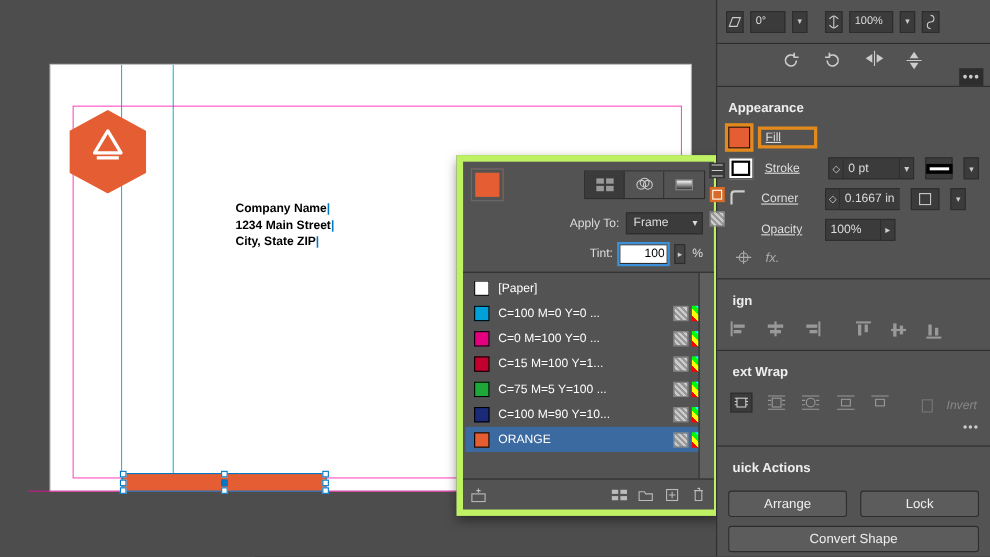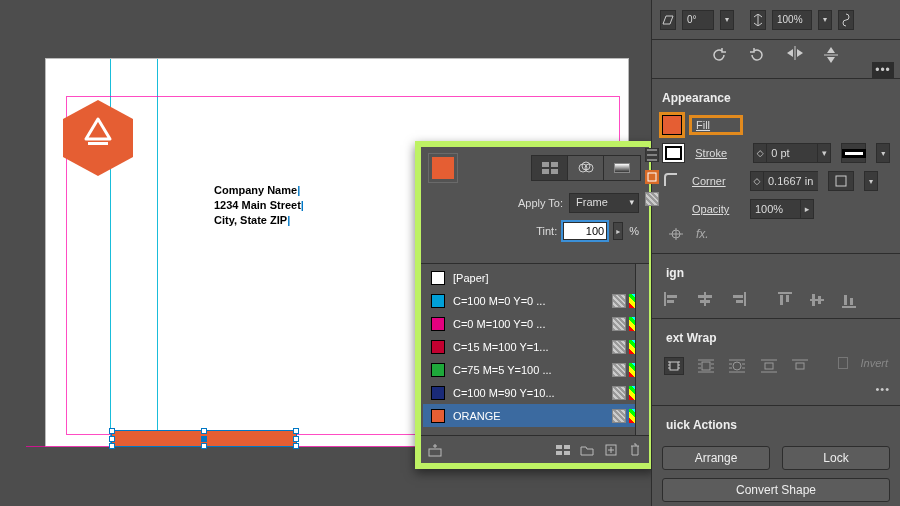--- a/index.html
+++ b/index.html
@@ -25,21 +25,21 @@
   .sw-tabs { display:flex; border:1px solid #2d2d2d; }
   .sw-tab { width:36px; height:24px; display:flex; align-items:center; justify-content:center; border-right:1px solid #2d2d2d; background:#535353; }
   .sw-tab:last-child { border-right:none; }
   .sw-tab.sel { background:#3b3b3b; }
   .sw-row { display:flex; align-items:center; justify-content:flex-end; gap:6px; padding:4px 10px; height:28px; }
   .sw-label { color:#ddd; font-size:11px; }
   .sw-select { background:#3b3b3b; border:1px solid #2d2d2d; color:#ddd; padding:2px 16px 2px 6px; height:20px; position:relative; font-size:11px; min-width:70px; }
   .sw-select::after { content:'\25BE'; position:absolute; right:4px; top:3px; font-size:9px; }
   .sw-num { background:#fff; color:#000; border:1px solid #2d2d2d; outline:2px solid #3b90d8; width:44px; height:18px; padding:1px 2px; font-size:11px; text-align:right; }
   .arrow-btn { width:10px; height:18px; background:#444; border:1px solid #2d2d2d; color:#ccc; display:flex; align-items:center; justify-content:center; font-size:8px; }
-  .sw-list { margin-top:18px; padding:2px; height:195px; background:#535353; border-top:1px solid #2d2d2d; overflow:hidden; position:relative; }
+  .sw-list { margin-top:2px; padding:2px; height:195px; background:#535353; border-top:1px solid #2d2d2d; overflow:hidden; position:relative; }
   .sw-item { display:flex; align-items:center; padding:2px 4px 2px 8px; height:23px; gap:8px; }
   .sw-item.sel { background:#3b6aa0; }
   .sw-chip { width:14px; height:14px; border:1px solid #000; }
   .sw-name { flex:1; color:#fff; font-size:11px; white-space:nowrap; overflow:hidden; text-overflow:ellipsis; }
   .sw-icons { display:flex; gap:3px; }
   .mini-icon { width:14px; height:14px; }
   .rainbow { background:linear-gradient(45deg,#f00 0 20%,#ff0 20% 40%,#0f0 40% 60%,#0ff 60% 80%,#00f 80% 100%); }
   .xbox { background:#555; position:relative; border:1px solid #ccc; }
   .xbox::before{content:'';position:absolute;inset:0;background:linear-gradient(45deg,transparent 45%,#ccc 45% 55%,transparent 55%),linear-gradient(-45deg,transparent 45%,#ccc 45% 55%,transparent 55%);}
   .hatch { background:repeating-linear-gradient(45deg,#999 0 2px,#ccc 2px 4px); border:1px solid #888; }
@@ -62,21 +62,21 @@
   .prop-label { min-width:48px; text-decoration:underline; color:#ddd; font-size:11px; }
   .pt-input { display:flex; height:20px; }
   .pt-btn { width:14px; background:#3b3b3b; border:1px solid #2d2d2d; color:#ccc; display:flex; align-items:center; justify-content:center; font-size:9px; }
   .pt-val { width:50px; background:#3b3b3b; border:1px solid #2d2d2d; border-left:none; border-right:none; color:#ddd; display:flex; align-items:center; padding:0 4px; font-size:11px; }
   .chip-line { width:26px; height:20px; display:flex; align-items:center; justify-content:center; background:#3b3b3b; border:1px solid #2d2d2d; }
   .chip-line div { width:18px; height:3px; background:#fff; outline:3px solid #000; }
   .nostroke { width:24px; height:20px; border:1px solid #2d2d2d; background:#fff; position:relative; }
   .nostroke::after { content:''; position:absolute; inset:2px; border:2px solid #000; }
   .highlight { outline:3px solid #e28a1d; }
   .fx-row { display:flex; gap:12px; padding:4px 16px 8px; color:#aaa; font-size:12px; font-style:italic; align-items:center; }
-  .align-row, .wrap-row { display:flex; gap:12px; padding:6px 12px; align-items:flex-start;font-style:italic; }
+  .align-row, .wrap-row { display:flex; gap:12px; padding:6px 12px; align-items:flex-end;font-style:italic; }
   .align-icon { width:20px; height:16px; color:#999; }
   .wrap-icon { width:22px; height:18px; border:1px solid #2d2d2d; background:#3b3b3b; display:flex; align-items:center; justify-content:center; color:#ccc; }
   .wrap-icon.plain { border:none; background:none; }
   .cb { width:12px; height:12px; border:1px solid #777; }
   .qa-section { padding:8px 10px; }
   .qa-row { display:flex; gap:12px; }
   .qa-btn { flex:1; height:24px; background:#5c5c5c; border:1px solid #2d2d2d; border-radius:3px; color:#eee; font-size:12px; display:flex; align-items:center; justify-content:center; }
   .ctrl-bar-left { position:absolute; left:651px; top:0; width:10px; display:flex; flex-direction:column; gap:8px; padding-top:148px; z-index:5; }
   .ctrl-chip { width:14px; height:14px; margin-left:-6px; }
   .divider { height:1px; background:#2d2d2d; margin:4px 0; }

